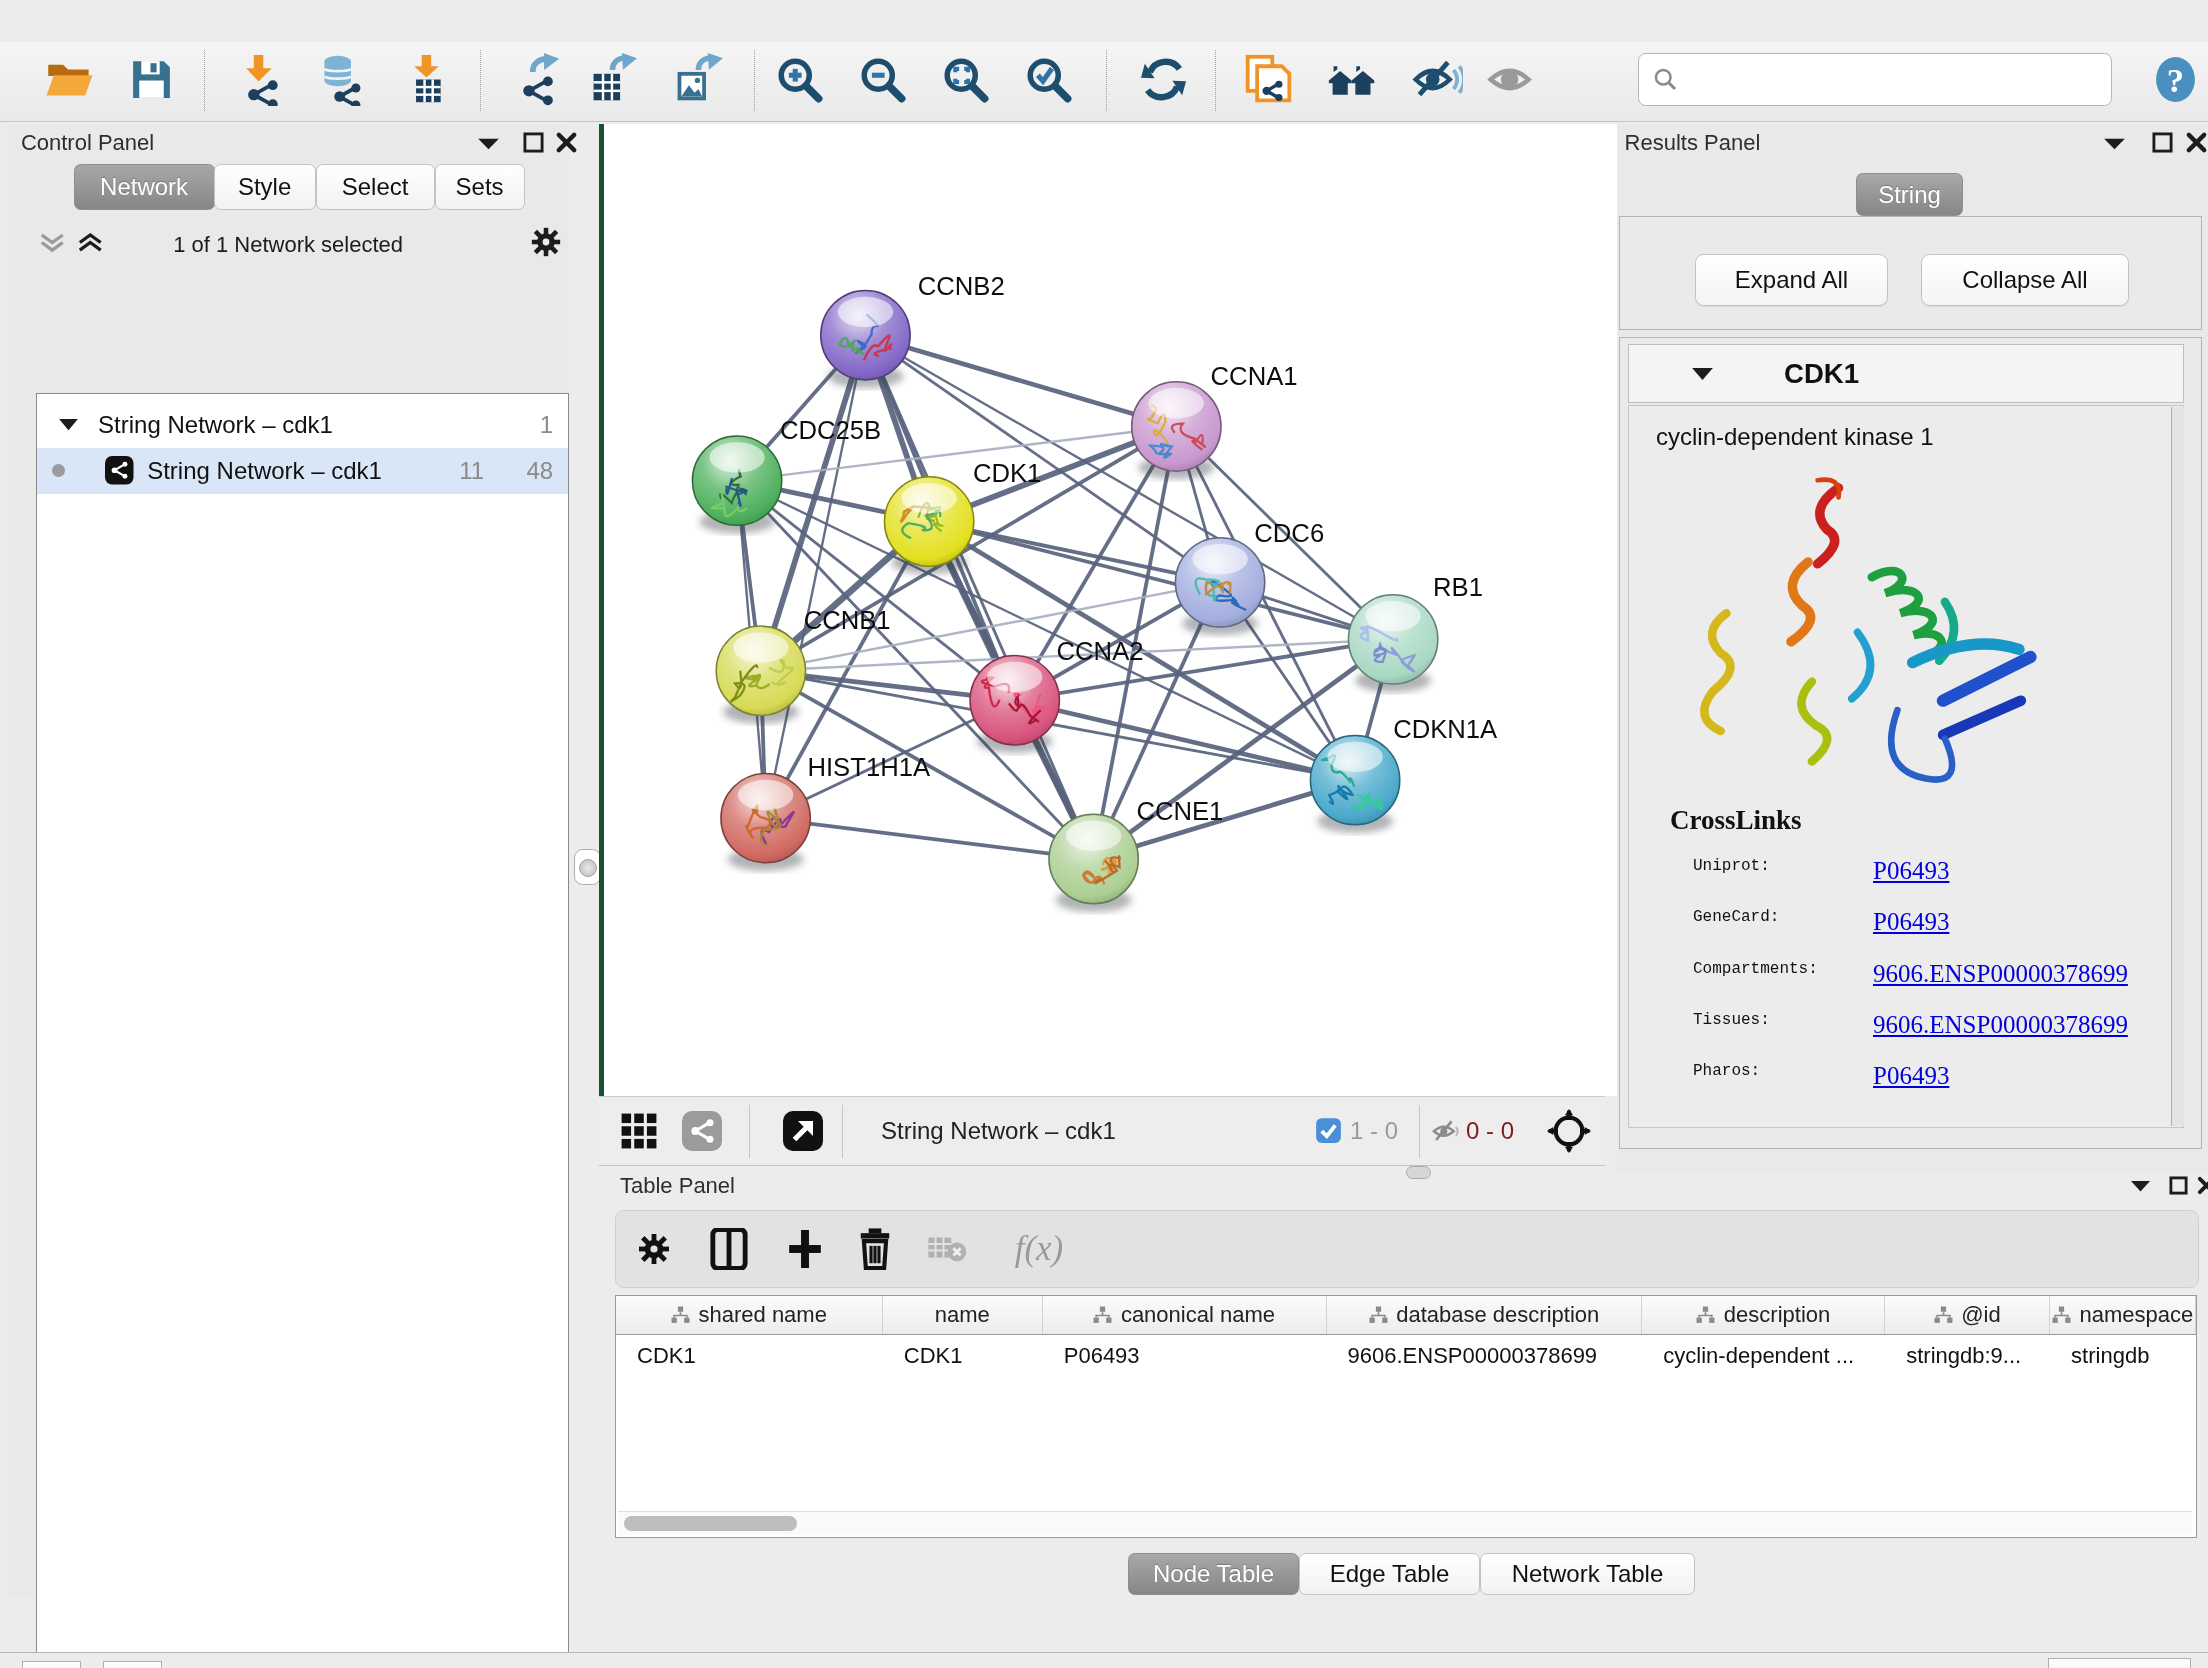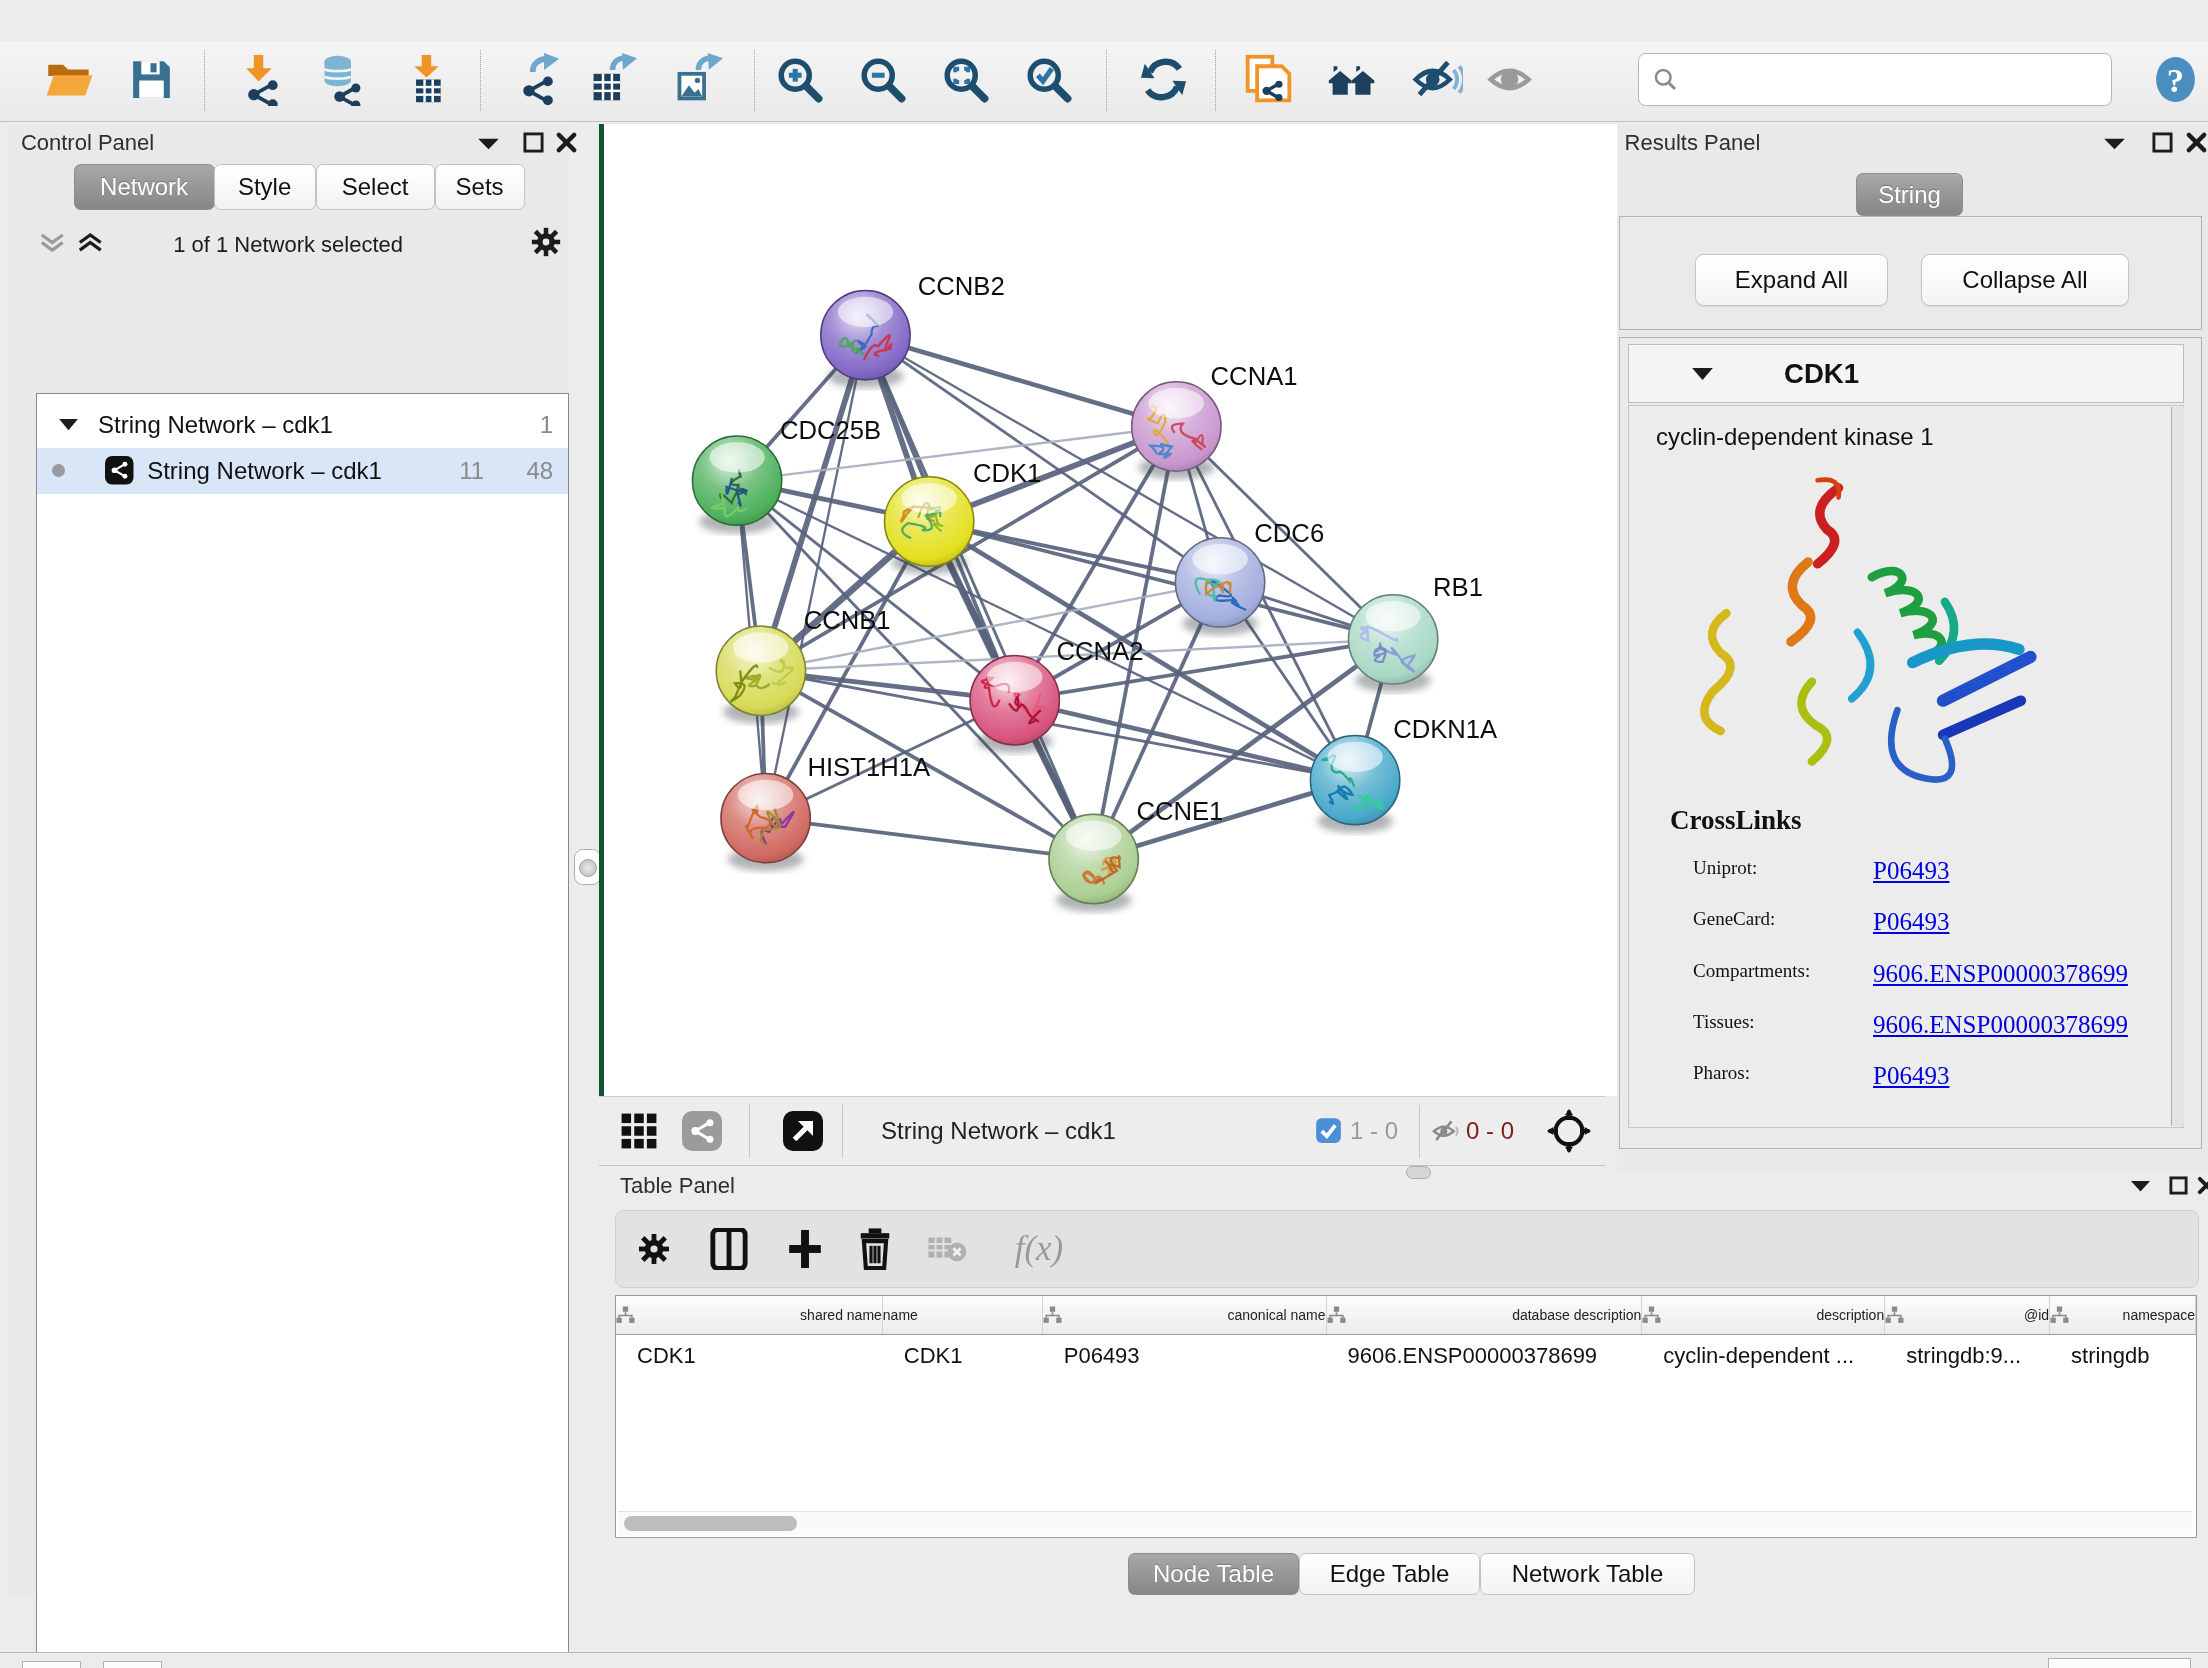--- a/index.html
+++ b/index.html
@@ -31,29 +31,29 @@
   #view-toolbar{left:599px;top:1096px;width:1006px;height:68px;background:#ededed;border-top:1px solid #cccccc;border-bottom:1px solid #c2c2c2;}
   .vti{position:absolute;top:11.4px;width:46px;height:46px;display:flex;align-items:center;justify-content:center;cursor:pointer;}
   .vsep{position:absolute;top:7.6px;height:53px;border-left:1px solid #c6c6c6;}
   
   #results-panel{left:1617px;top:124px;width:592px;height:1048px;background:#e9e9e9;}
   #rp-box1{left:1619px;top:216px;width:583px;height:114px;background:#eaeaea;border:1.9px solid #b4b4b4;box-sizing:border-box;}
   #rp-box2{left:1619px;top:337px;width:583px;height:812px;background:#eaeaea;border:1.9px solid #b4b4b4;box-sizing:border-box;}
   #rp-cdk1-header{left:1628px;top:344px;width:556px;height:59px;background:#f4f4f4;border:1px solid #bdbdbd;box-sizing:border-box;display:flex;align-items:center;}
   #rp-content{left:1628px;top:405px;width:556px;height:723px;background:#ececec;border:1px solid #c6c6c6;box-sizing:border-box;}
   #rp-scroll{left:2171px;top:407px;width:12.4px;height:719px;background:#e3e3e3;border-left:1px solid #adadad;}
-  .xl-row{position:absolute;font-family:Liberation Serif, serif;font-size:19px;color:#111;}
+  .xl-row{position:absolute;font-family:Liberation Mono, monospace;font-size:16px;color:#111;}
   .xl-link{font-family:"Liberation Serif",serif;font-size:25px;color:#0000dd;text-decoration:underline;cursor:pointer;}
   
   #table-panel-title{left:620px;top:1173px;}
   #tp-toolbar{left:615px;top:1210px;width:1582px;height:76px;background:#e2e2e2;border:1px solid #cfcfcf;border-radius:8.6px;}
   .tpi{position:absolute;top:15px;width:49px;height:46px;display:flex;align-items:center;justify-content:center;cursor:pointer;}
   #tp-table{left:615px;top:1295px;width:1582px;height:243px;background:#fff;border:1.9px solid #9a9a9a;box-sizing:border-box;overflow:hidden;}
   #tp-header{display:flex;height:38px;background:linear-gradient(#fcfcfc,#ececec);border-bottom:1.9px solid #9a9a9a;}
-  .th{display:flex;align-items:center;justify-content:space-between;gap:8.6px;font-size:14px;color:#222;border-right:1px solid #d2d2d2;box-sizing:border-box;overflow:hidden;white-space:nowrap;}
+  .th{display:flex;align-items:center;justify-content:center;gap:8.6px;font-size:22px;color:#222;border-right:1px solid #d2d2d2;box-sizing:border-box;overflow:hidden;white-space:nowrap;}
   #tp-row{display:flex;height:42px;align-items:center;}
   .td{font-size:22px;color:#111;box-sizing:border-box;padding-left:21px;overflow:hidden;white-space:nowrap;}
   #tp-hscroll{position:absolute;left:1.9px;bottom:1.9px;width:1574px;height:23px;background:#fafafa;border-top:1px solid #e0e0e0;}
   #tp-thumb{position:absolute;left:5.7px;top:3.8px;width:173px;height:15px;border-radius:7.6px;background:#bdbdbd;cursor:pointer;}
   
   #status-bar{left:0;top:1607px;width:2208px;height:61px;background:#ececec;border-top:1px solid #b5b5b5;margin-top:45px;}
   .sb-btn{position:absolute;background:linear-gradient(#fdfdfd,#f0f0f0);border:1.9px solid #b0b0b0;display:flex;align-items:center;justify-content:center;cursor:pointer;}
   
   .grip{position:absolute;border-radius:8.6px;background:#d6d6d6;border:1px solid #ababab;}
   text.nlabel{font-family:"Liberation Sans",sans-serif;font-size:27px;fill:#0d0d0d;}

